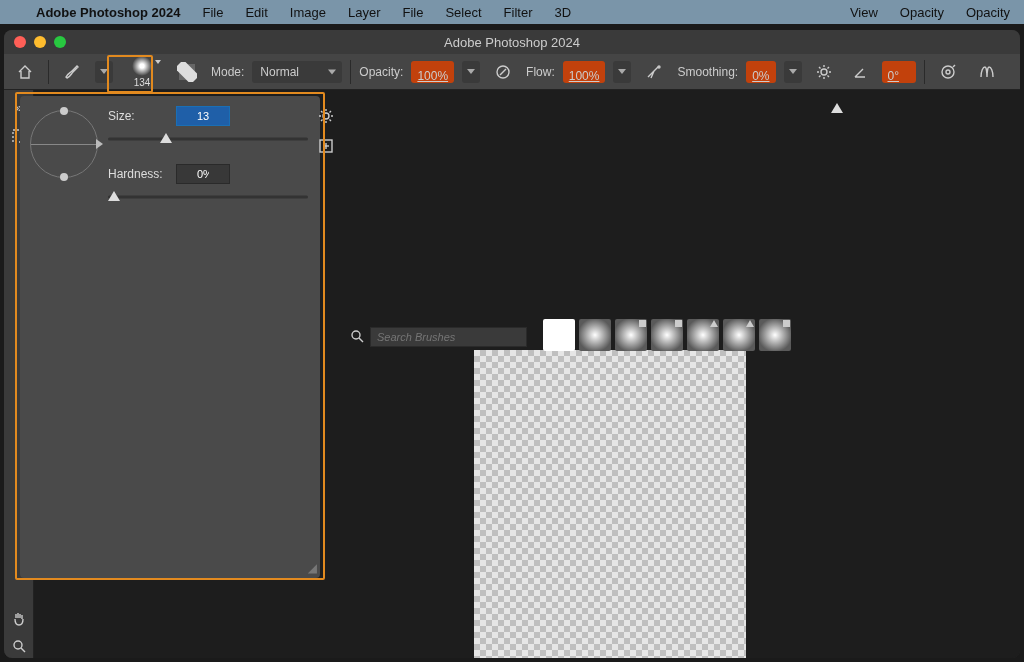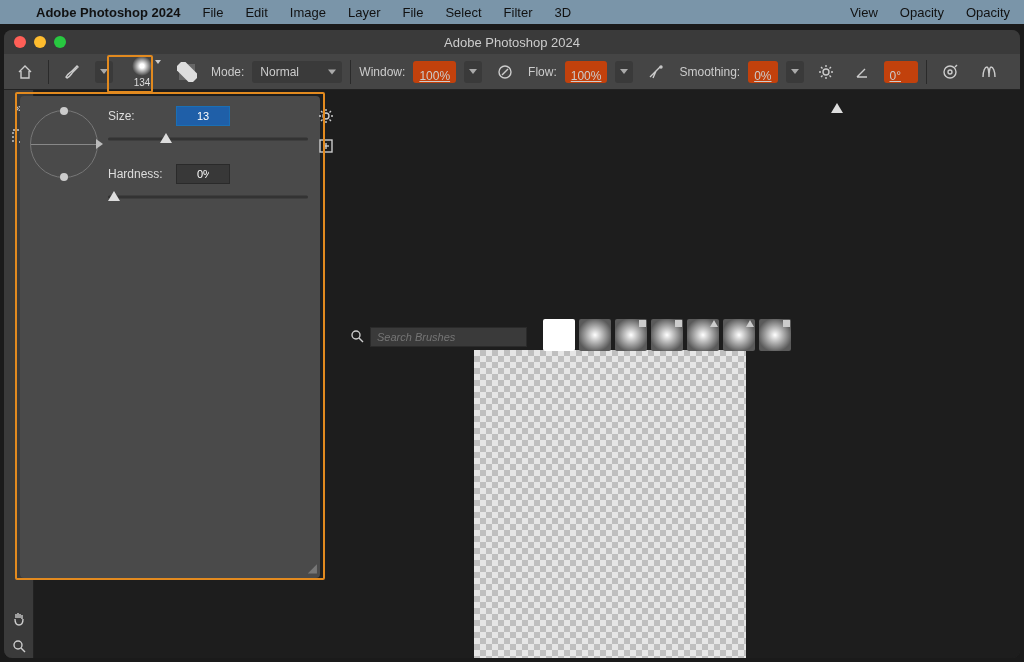--- a/index.html
+++ b/index.html
@@ -278,21 +278,21 @@
           <path d="M2 2 L18 18" stroke="#ddd" stroke-width="12" stroke-linecap="butt"></path>
         </svg>
     </div>
 
     <span class="label">Mode:</span>
     <div class="dropdown">
       <span>Normal</span>
     </div>
 
     <div class="ob-sep"></div>
-    <span class="label">Window:</span>
+    <span class="label">Opacity:</span>
     <div class="pct-box">
         <span>100%</span>
       </div>
     <div class="mini-drop"></div>
     <div class="ob-btn">
       <svg class="stroke" width="18" height="18">
           <circle cx="9" cy="9" r="6"></circle>
           <path d="M6 12 L12 6"></path>
         </svg>
     </div>

